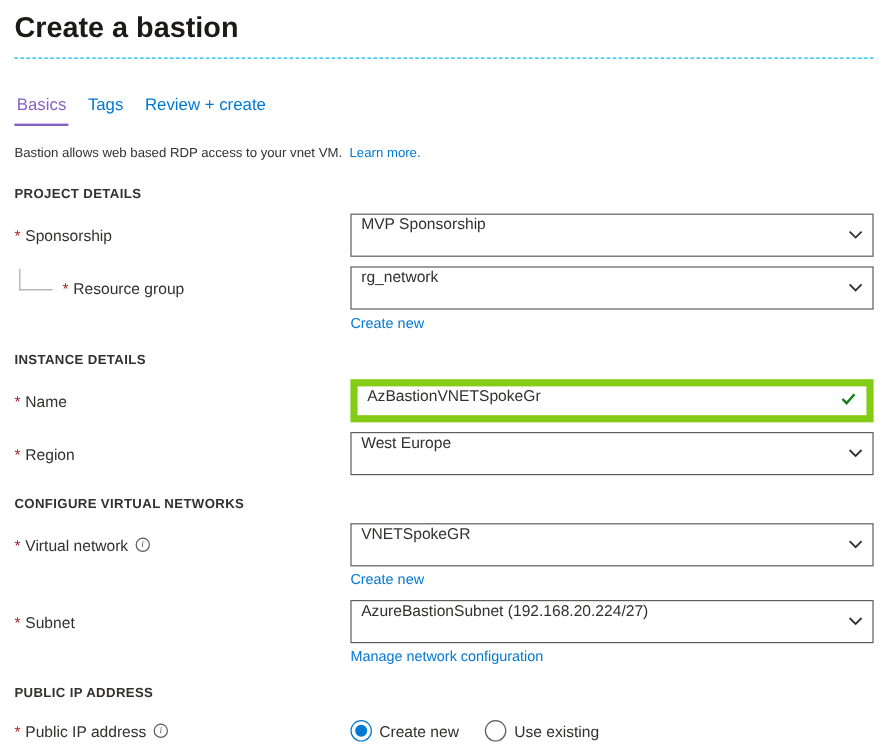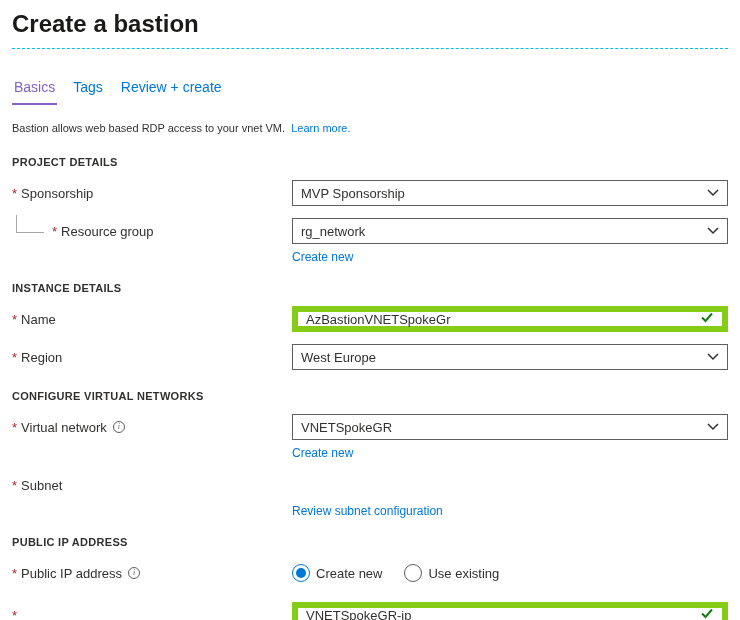--- a/index.html
+++ b/index.html
@@ -87,28 +87,27 @@
     width: 28px; height: 18px;
     border-left: 1px solid #a8a8a8;
     border-bottom: 1px solid #a8a8a8;
     margin-right: 8px;
     margin-top: -14px;
     margin-left: 4px;
   }
   .ctrl-col { flex: 1; }
   .select, .textbox {
     width: 100%;
-    height: 26px;
+    height: 36px;
     border: 1px solid #605e5c;
     padding: 0 26px 0 8px;
     font-size: 13px;
     background: #fff;
     position: relative;
     display: flex;
-    align-items: center;
     cursor: pointer;
   }
   .textbox { cursor: text; }
   .validated { border: 6px solid #84cc16; }
   .chev {
     position: absolute;
     right: 8px; top: 50%;
     transform: translateY(-50%);
   }
   .chev svg { width: 12px; height: 12px; display:block; }
@@ -254,22 +253,32 @@
     </div>
   </div>
 </div>
 <div class="sublink tight">Create new</div>
 
 <div class="row">
   <div class="label-col">
     <span class="req">*</span>
     <span>Subnet</span>
   </div>
-</div>
-<div class="sublink">Review subnet configuration</div>
+  <div class="ctrl-col">
+    <div class="select">
+      <span>AzureBastionSubnet (192.168.20.224/27)</span>
+      <span class="chev">
+        <svg viewBox="0 0 12 12">
+            <path d="M1 3 L6 8 L11 3" stroke="#323130" stroke-width="1.5" fill="none"></path>
+          </svg>
+      </span>
+    </div>
+  </div>
+</div>
+<div class="sublink">Manage network configuration</div>
 
 <div class="section-head">PUBLIC IP ADDRESS</div>
 
 <div class="row" style="margin-bottom:12px;">
   <div class="label-col">
     <span class="req">*</span>
     <span>Public IP address</span>
     <span class="info-icon">i</span>
   </div>
   <div class="ctrl-col">

